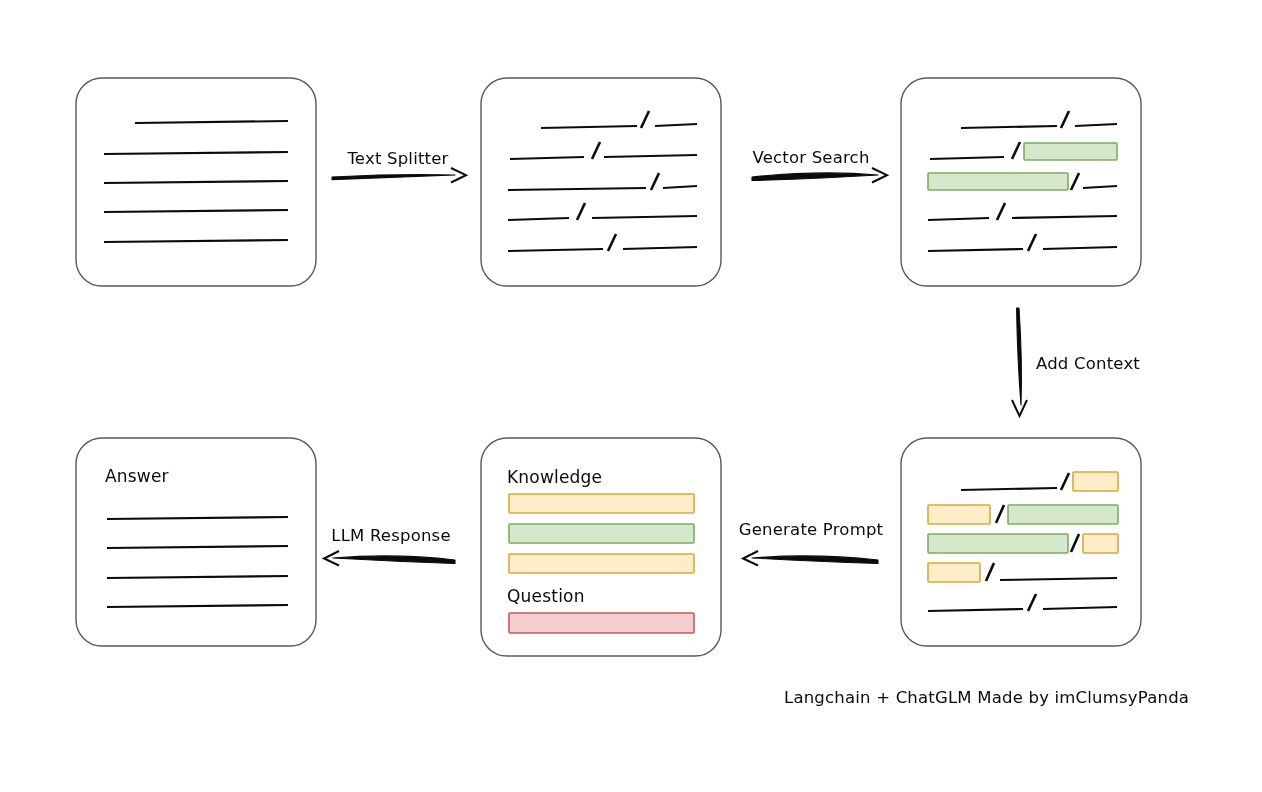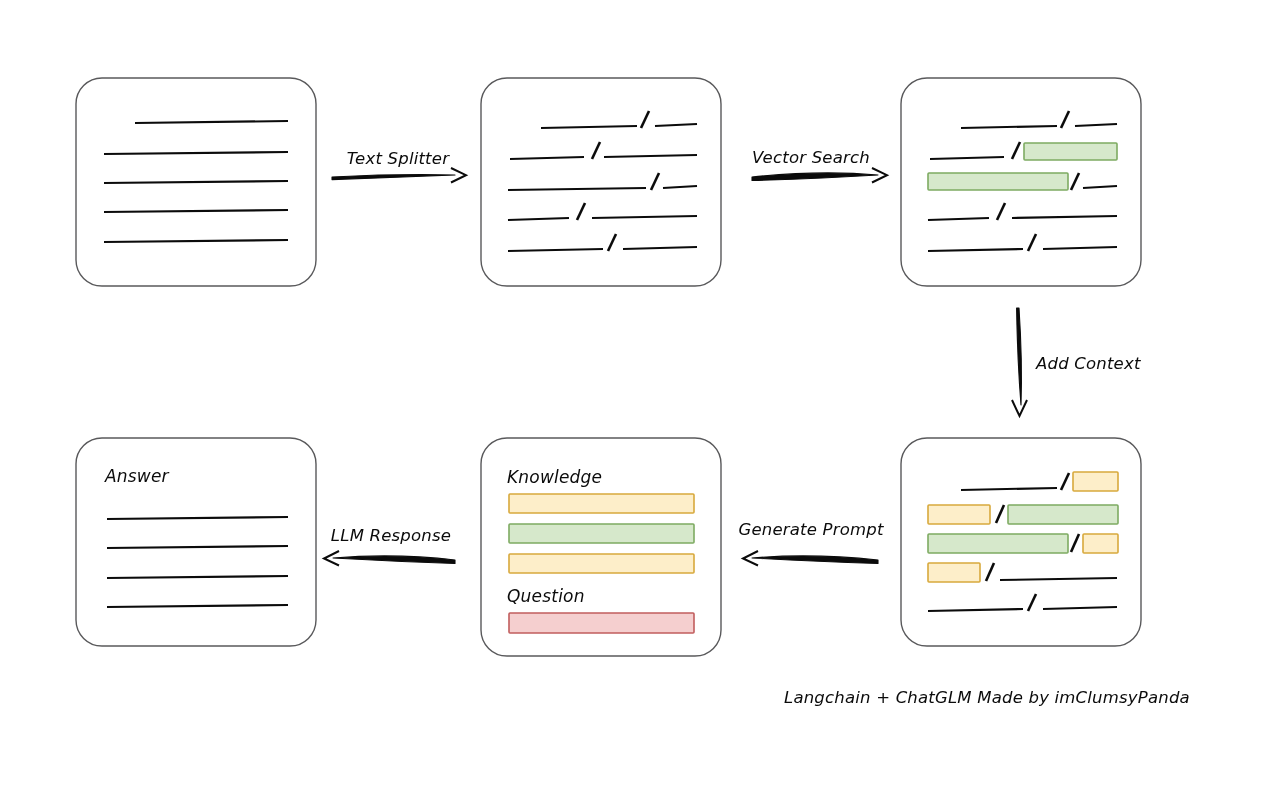--- a/index.html
+++ b/index.html
@@ -13,21 +13,20 @@
     position: relative;
     overflow: hidden;
     font-family: "DejaVu Sans", sans-serif;
   }
   #diagram-root {
     position: absolute;
     left: 0;
     top: 0;
     width: 1262px;
     height: 792px;
-    font-style: italic;
   }
   svg.canvas {
     position: absolute;
     left: 0;
     top: 0;
     width: 1262px;
     height: 792px;
     display: block;
   }
   .node-box {

